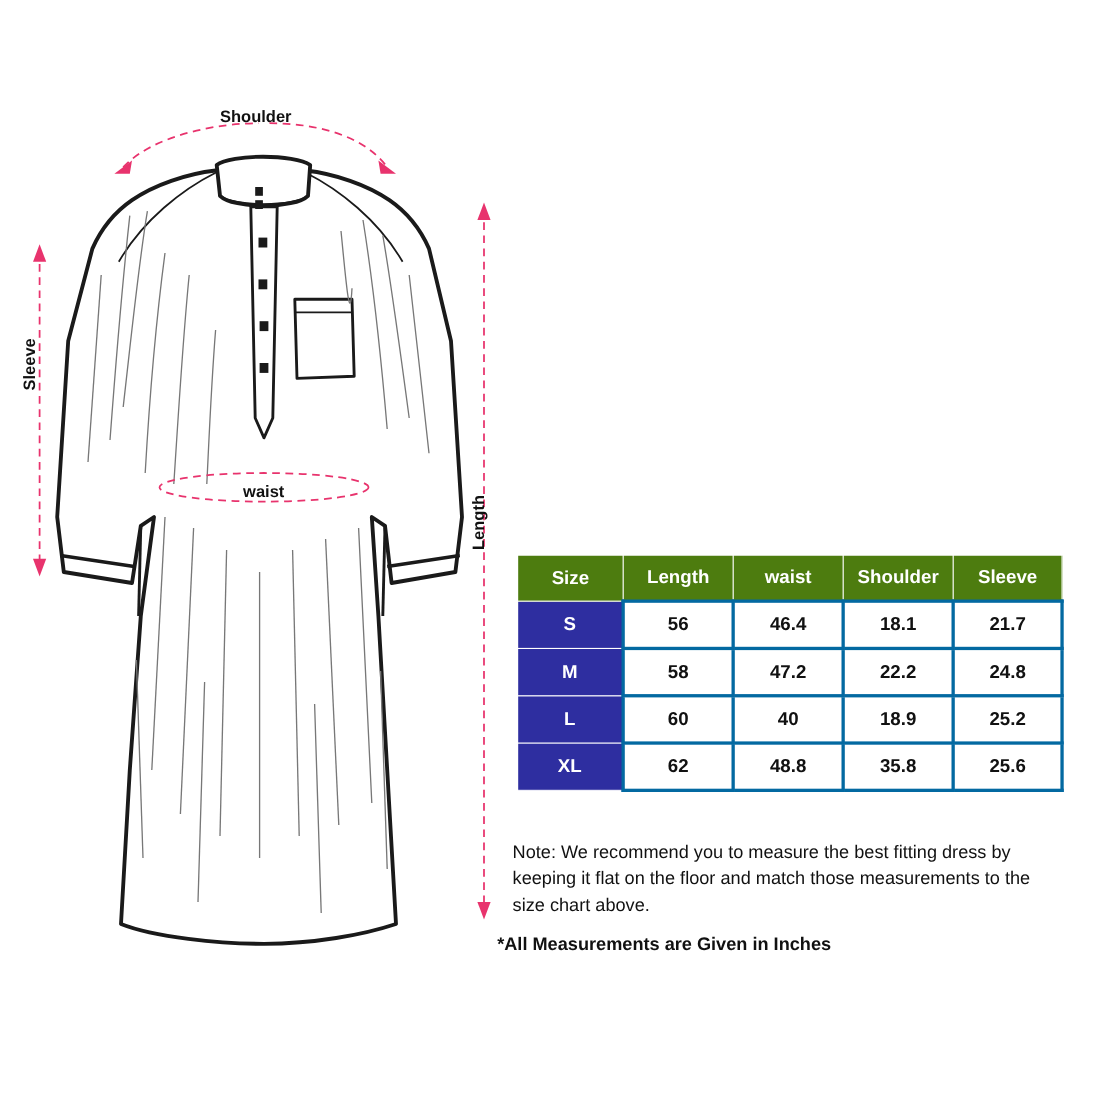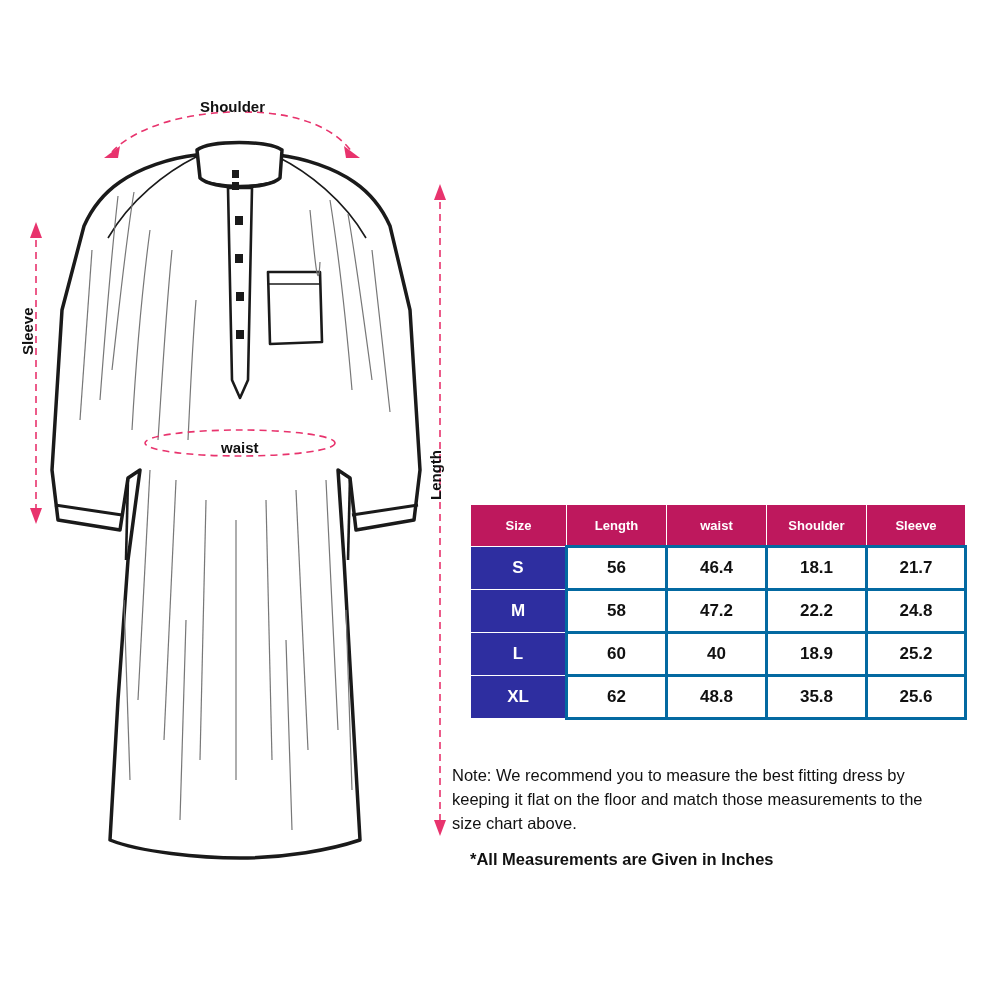--- a/index.html
+++ b/index.html
@@ -67,23 +67,23 @@
   table#size-table td {
     border: 1px solid #2b2b8f;
     height: 40px;
     text-align: center;
     vertical-align: middle;
     font-size: 17px;
     font-weight: bold;
     padding: 0;
   }
   table#size-table thead th {
-    background: #be185d;
+    background: #4d7c0f;
     color: #ffffff;
-    font-size: 13px;
+    font-size: 17px;
     border-color: #ffffff;
   }
   table#size-table tbody td.size-cell {
     background: #2e2ea0;
     color: #ffffff;
     border-color: #ffffff;
   }
   table#size-table tbody td.val-cell {
     background: #ffffff;
     color: #111111;
@@ -91,30 +91,30 @@
   }
   col.c-size     { width: 96px; }
   col.c-length   { width: 100px; }
   col.c-waist    { width: 100px; }
   col.c-shoulder { width: 100px; }
   col.c-sleeve   { width: 99px; }
 
   
   #note-text {
     position: absolute;
-    left: 452px;
+    left: 466px;
     top: 764px;
     width: 490px;
     font-size: 16.5px;
     line-height: 1.45;
     color: #111111;
   }
   #measure-note {
     position: absolute;
-    left: 470px;
+    left: 452px;
     top: 850px;
     width: 490px;
     font-size: 16.5px;
     font-weight: bold;
     color: #111111;
   }
 </style>
 </head>
 <body>
 

